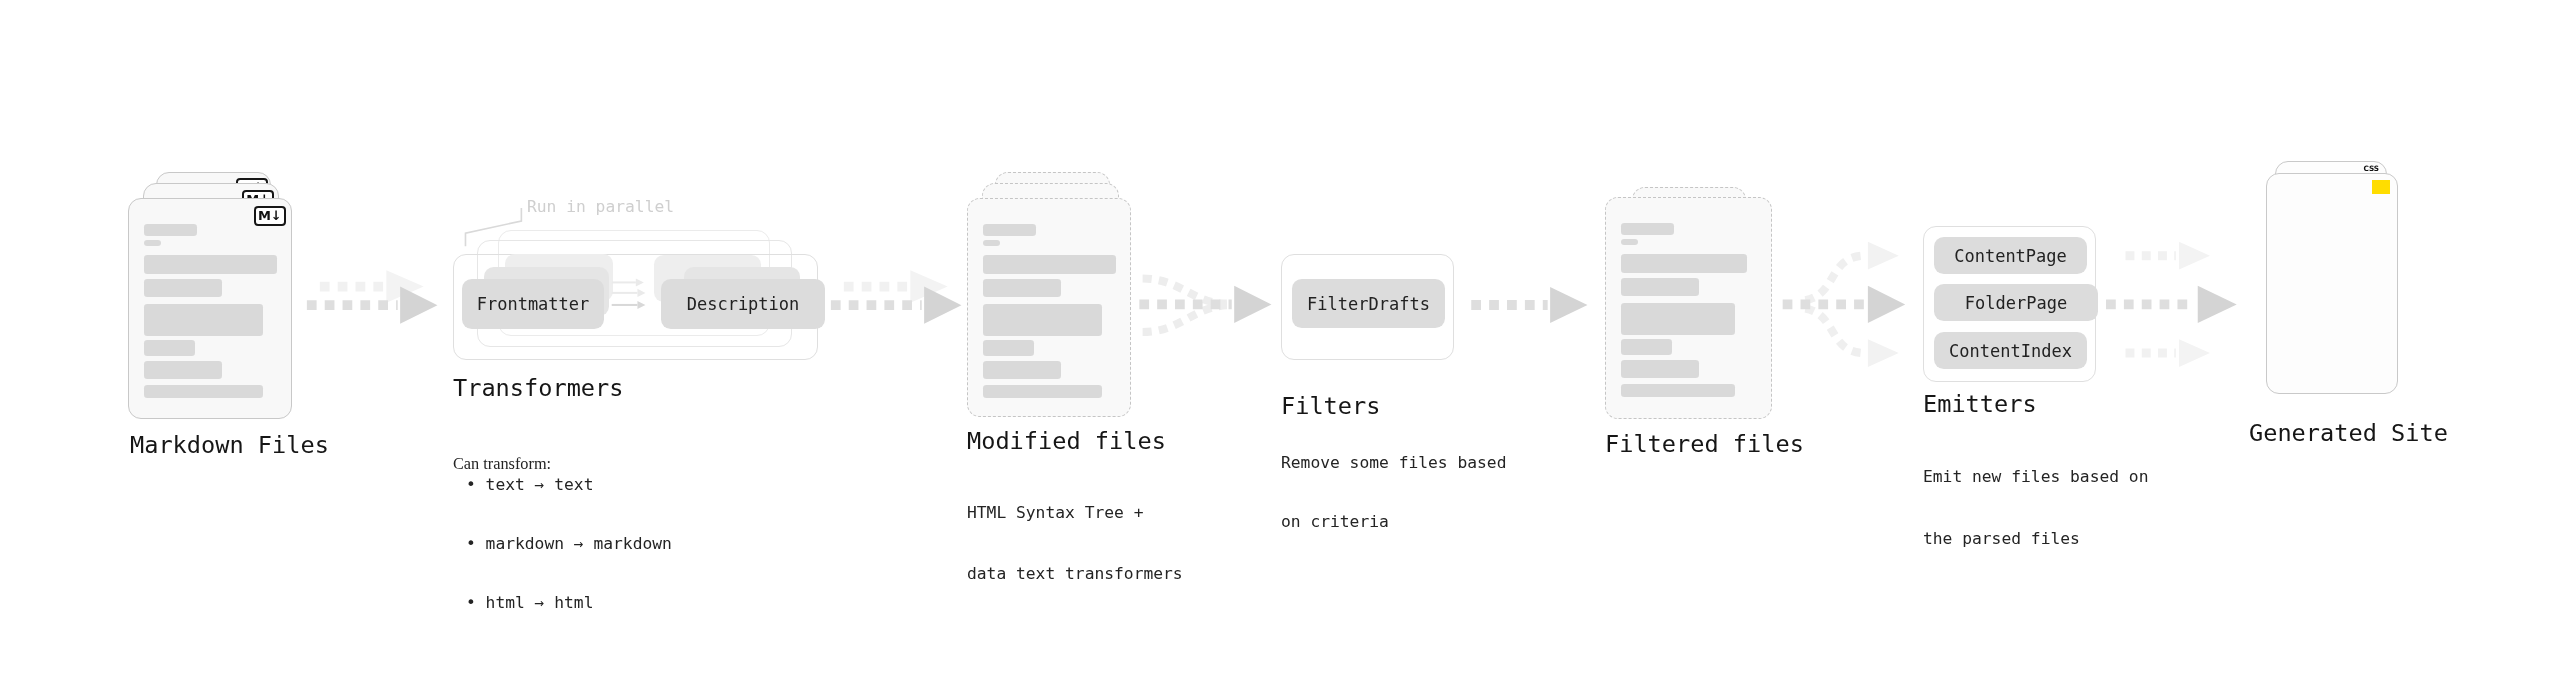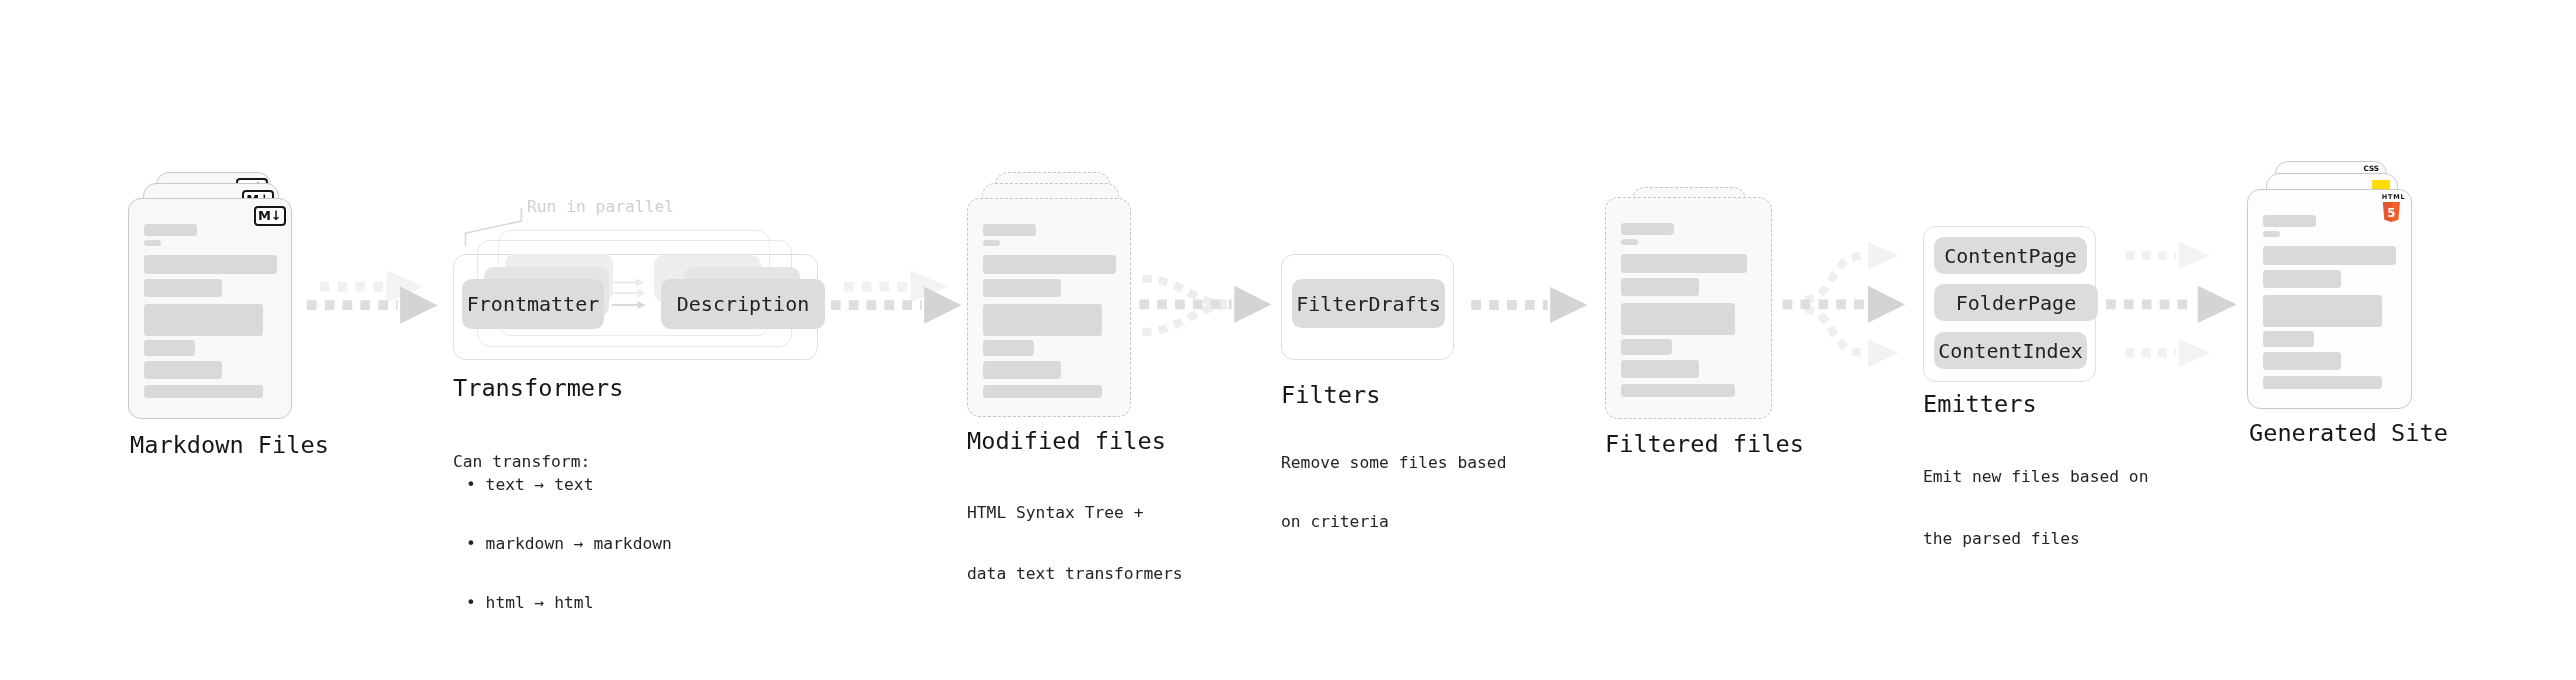--- a/index.html
+++ b/index.html
@@ -39,21 +39,21 @@
   .badge-js{position:absolute;width:18.7px;height:14.6px;background:#ffdd00;}
   .badge-html{position:absolute;width:19.5px;text-align:center;}
   .badge-html .lbl{font-family:"DejaVu Sans","Liberation Sans",sans-serif;font-weight:bold;
     font-size:6.5px;line-height:7.3px;letter-spacing:0.8px;color:#161616;}
 
   
   .frame{position:absolute;border:1.6px solid #dfdfdf;border-radius:13px;box-sizing:border-box;background:transparent;}
   .frame.f-mid{border-color:#e6e6e6;}
   .frame.f-back{border-color:#ebebeb;}
   .node{position:absolute;background:#dcdcdc;border-radius:9.8px;display:flex;align-items:center;
-    justify-content:center;font-size:20px;color:#222222;}
+    justify-content:center;font-size:17px;color:#222222;}
   .node.ghost1{background:#e5e5e5;}
   .node.ghost2{background:#eeeeee;}
 
   
   .title{position:absolute;font-size:23.6px;line-height:26px;color:#161616;white-space:pre;}
   .caption{position:absolute;font-size:16.3px;color:#242424;white-space:pre;}
   .caption div{line-height:23px;}
   .caption.tight div{line-height:21px;}
   .caption.loose div{line-height:23.6px;}
   .callout-text{position:absolute;font-size:16.3px;color:#cfcfcf;white-space:pre;}
@@ -115,21 +115,21 @@
   <svg class="abs" style="left:610px;top:276px;" width="42" height="37" viewBox="0 0 52 46">
     <line x1="2" y1="8" x2="32" y2="8" stroke="#eaeaea" stroke-width="2.5"></line>
       <polygon points="32,3 42,8 32,13" fill="#eaeaea"></polygon>
     <line x1="2" y1="21" x2="34" y2="21" stroke="#eaeaea" stroke-width="2.5"></line>
       <polygon points="34,16 44,21 34,26" fill="#eaeaea"></polygon>
     <line x1="2" y1="36" x2="34" y2="36" stroke="#d8d8d8" stroke-width="2.5"></line>
       <polygon points="34,31 44,36 34,41" fill="#d8d8d8"></polygon>
   </svg>
 
   <div class="title" style="left:453px;top:375px;">Transformers</div>
-  <div class="caption tight" style="left:453px;top:413px;">
+  <div class="caption tight" style="left:453px;top:413px;font-family:Liberation Serif, serif;">
     <div>Can transform:</div>
   </div>
   <div class="bullets" style="left:453px;top:436px;">
     <div>text → text</div>
     <div>markdown → markdown</div>
     <div>html → html</div>
   </div>
 
   <svg class="abs" style="left:826px;top:267px;" width="146" height="61" viewBox="0 0 180 75">
     <line x1="22" y1="24" x2="100" y2="24" stroke="#f1f1f1" stroke-width="12" stroke-dasharray="12 10"></line>
@@ -162,21 +162,21 @@
 
   <svg class="abs" style="left:1136px;top:268px;" width="138" height="77" viewBox="0 0 170 95">
     <path d="M8,13 C55,13 70,44 112,44" fill="none" stroke="#ededed" stroke-width="10" stroke-dasharray="11 9"></path>
     <path d="M8,79 C55,79 70,48 112,46" fill="none" stroke="#ededed" stroke-width="10" stroke-dasharray="11 9"></path>
     <line x1="4" y1="45" x2="118" y2="45" stroke="#dedede" stroke-width="12" stroke-dasharray="12 10"></line>
     <polygon points="121,22 167,45 121,68" fill="#d4d4d4"></polygon>
   </svg>
 
   <div class="frame" style="left:1281px;top:254px;width:173px;height:106px;"></div>
   <div class="node" style="left:1292px;top:279px;width:153px;height:49px;">FilterDrafts</div>
-  <div class="title" style="left:1281px;top:382px;text-align:center;">Filters</div>
+  <div class="title" style="left:1281px;top:393px;text-align:center;">Filters</div>
   <div class="caption tight" style="left:1281px;top:414px;">
     <div>Remove some files based</div>
     <div>on criteria</div>
   </div>
 
   <svg class="abs" style="left:1468px;top:282px;" width="126" height="46" viewBox="0 0 155 56">
     <line x1="4" y1="28" x2="98" y2="28" stroke="#dedede" stroke-width="12" stroke-dasharray="12 10"></line>
     <polygon points="101,6 147,28 101,50" fill="#d4d4d4"></polygon>
   </svg>
 
@@ -225,37 +225,17 @@
     <polygon points="90,126 128,143 90,160" fill="#f3f3f3"></polygon>
   </svg>
 
   <div class="abs" style="left:2247px;top:161px;width:175px;height:260px;">
     <div class="card white" style="left:28.4px;top:0px;width:112px;height:221px;">
       <span class="badge-css" style="top:3.3px;right:6.5px;">CSS</span>
     </div>
     <div class="card white" style="left:18.7px;top:12.2px;width:132px;height:221px;">
       <span class="badge-js" style="top:5.7px;right:6.5px;"></span>
     </div>
-    <div class="card white" style="left:0px;top:28px;width:165px;height:220px;">
-      <div class="badge-html" style="top:4.1px;right:9.8px;">
-        <div class="lbl">HTML</div>
-        <svg width="18.7" height="22" viewBox="0 0 24 28">
-          <path d="M1 1 h22 l-2 23 -9 3 -9-3 z" fill="#e8552e"></path>
-          <path d="M12 1 v25.6 l7.3-2.4 L21.2 1 z" fill="#f16529"></path>
-          <text x="12" y="20" font-size="15" fill="#ffffff" text-anchor="middle" font-weight="bold" font-family="DejaVu Sans, sans-serif">5</text>
-        </svg>
-      </div>
-      <div class="bars">
-        <div></div>
-          <div></div>
-          <div></div>
-          <div></div>
-          <div></div>
-          <div></div>
-          <div></div>
-          <div></div>
-      </div>
-    </div>
   </div>
   <div class="title" style="left:2249px;top:420px;">Generated Site</div>
 
 </div>
 
 
 </body></html>

